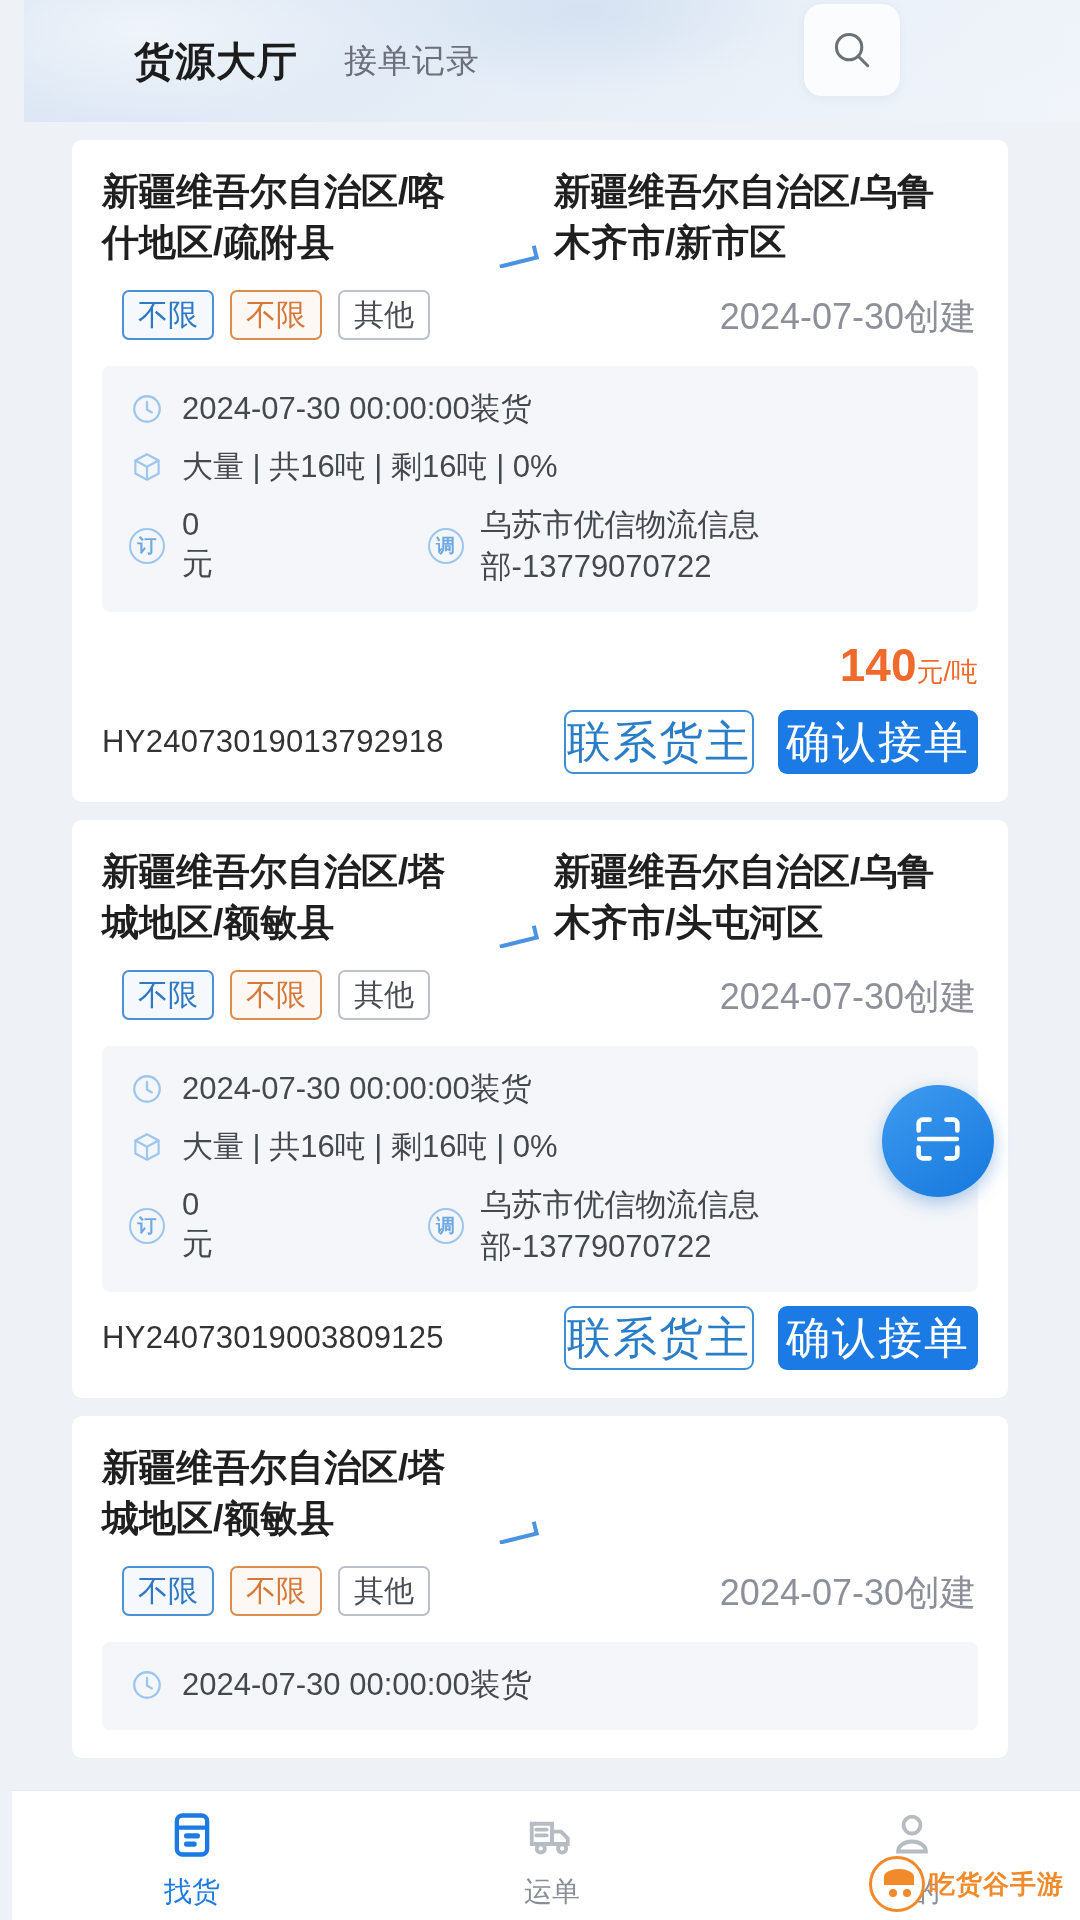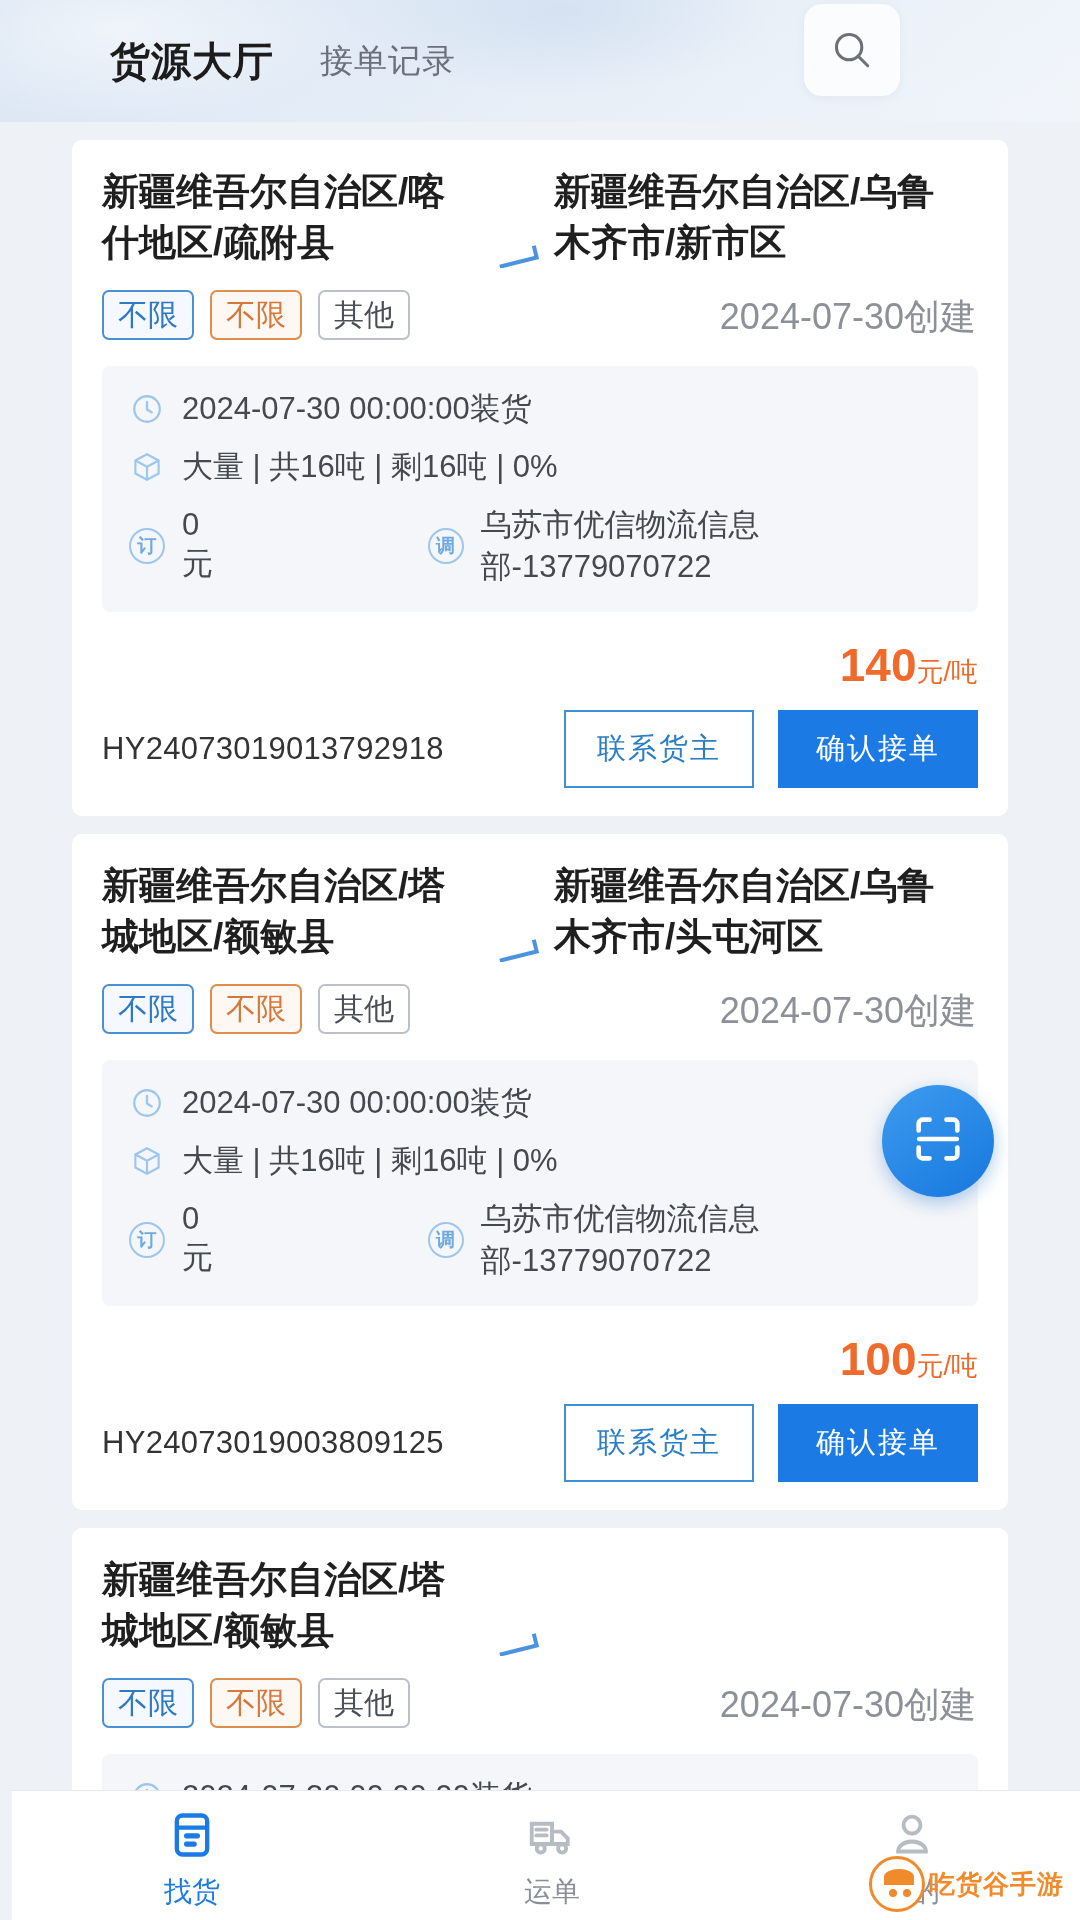--- a/index.html
+++ b/index.html
@@ -7,20 +7,21 @@
     width: 1080px; height: 1920px;
     font-family: "Liberation Sans", "DejaVu Sans", sans-serif;
     background: #eef2f7;
     overflow: hidden;
   }
   #app {
     position: relative;
     width: 1080px; height: 1920px;
     background: #eef2f7;
     overflow: hidden;
+    padding-left: 24px;
   }
 
   
   .header {
     position: relative;
     height: 122px;
     background: linear-gradient(160deg, #dfe9f5 0%, #e8eff8 38%, #eef3f9 70%, #f1f5fa 100%);
     display: flex;
     align-items: center;
     padding-left: 110px;
@@ -94,20 +95,21 @@
     padding-top: 44px;
     flex: none;
   }
   .route-arrow svg { display:block; }
 
   .tag-row {
     display: flex;
     align-items: center;
     margin-top: 22px;
     position: relative;
+    margin-left: 20px;
   }
   .tag {
     height: 50px;
     min-width: 86px;
     padding: 0 14px;
     border-radius: 7px;
     border: 2px solid #bcc1c9;
     color: #4a4f57;
     font-size: 30px;
     display: flex; align-items: center; justify-content: center;
@@ -179,23 +181,23 @@
     align-items: center;
     justify-content: space-between;
   }
   .order-no {
     font-size: 31px;
     color: #333;
     letter-spacing: 0.3px;
   }
   .btns { display: flex; align-items: center; }
   .btn {
-    height: 78px;
-    border-radius: 0;
-    font-size: 29px;
+    height: 64px;
+    border-radius: 9px;
+    font-size: 44px;
     display: flex; align-items: center; justify-content: center;
     letter-spacing: 2px;
   }
   .btn-outline {
     width: 190px;
     border: 2px solid #3d8fd6;
     color: #2a7ec7;
     background: #fff;
     margin-right: 24px;
   }
@@ -391,23 +393,20 @@
           <span class="d-ico">
               <span class="circ-ico">订</span>
             </span>
           <span>0元</span>
           <span class="d-spacer"></span>
           <span class="d-ico">
               <span class="circ-ico">调</span>
             </span>
           <span>乌苏市优信物流信息部-13779070722</span>
         </div>
-      </div>
-      <div class="price-row">
-        <span class="price-num">100</span><span class="price-unit">元/吨</span>
       </div>
       <div class="bottom-row">
         <div class="order-no">HY24073019003809125</div>
         <div class="btns">
           <div class="btn btn-outline">联系货主</div>
           <div class="btn btn-primary">确认接单</div>
         </div>
       </div>
     </div>
 

